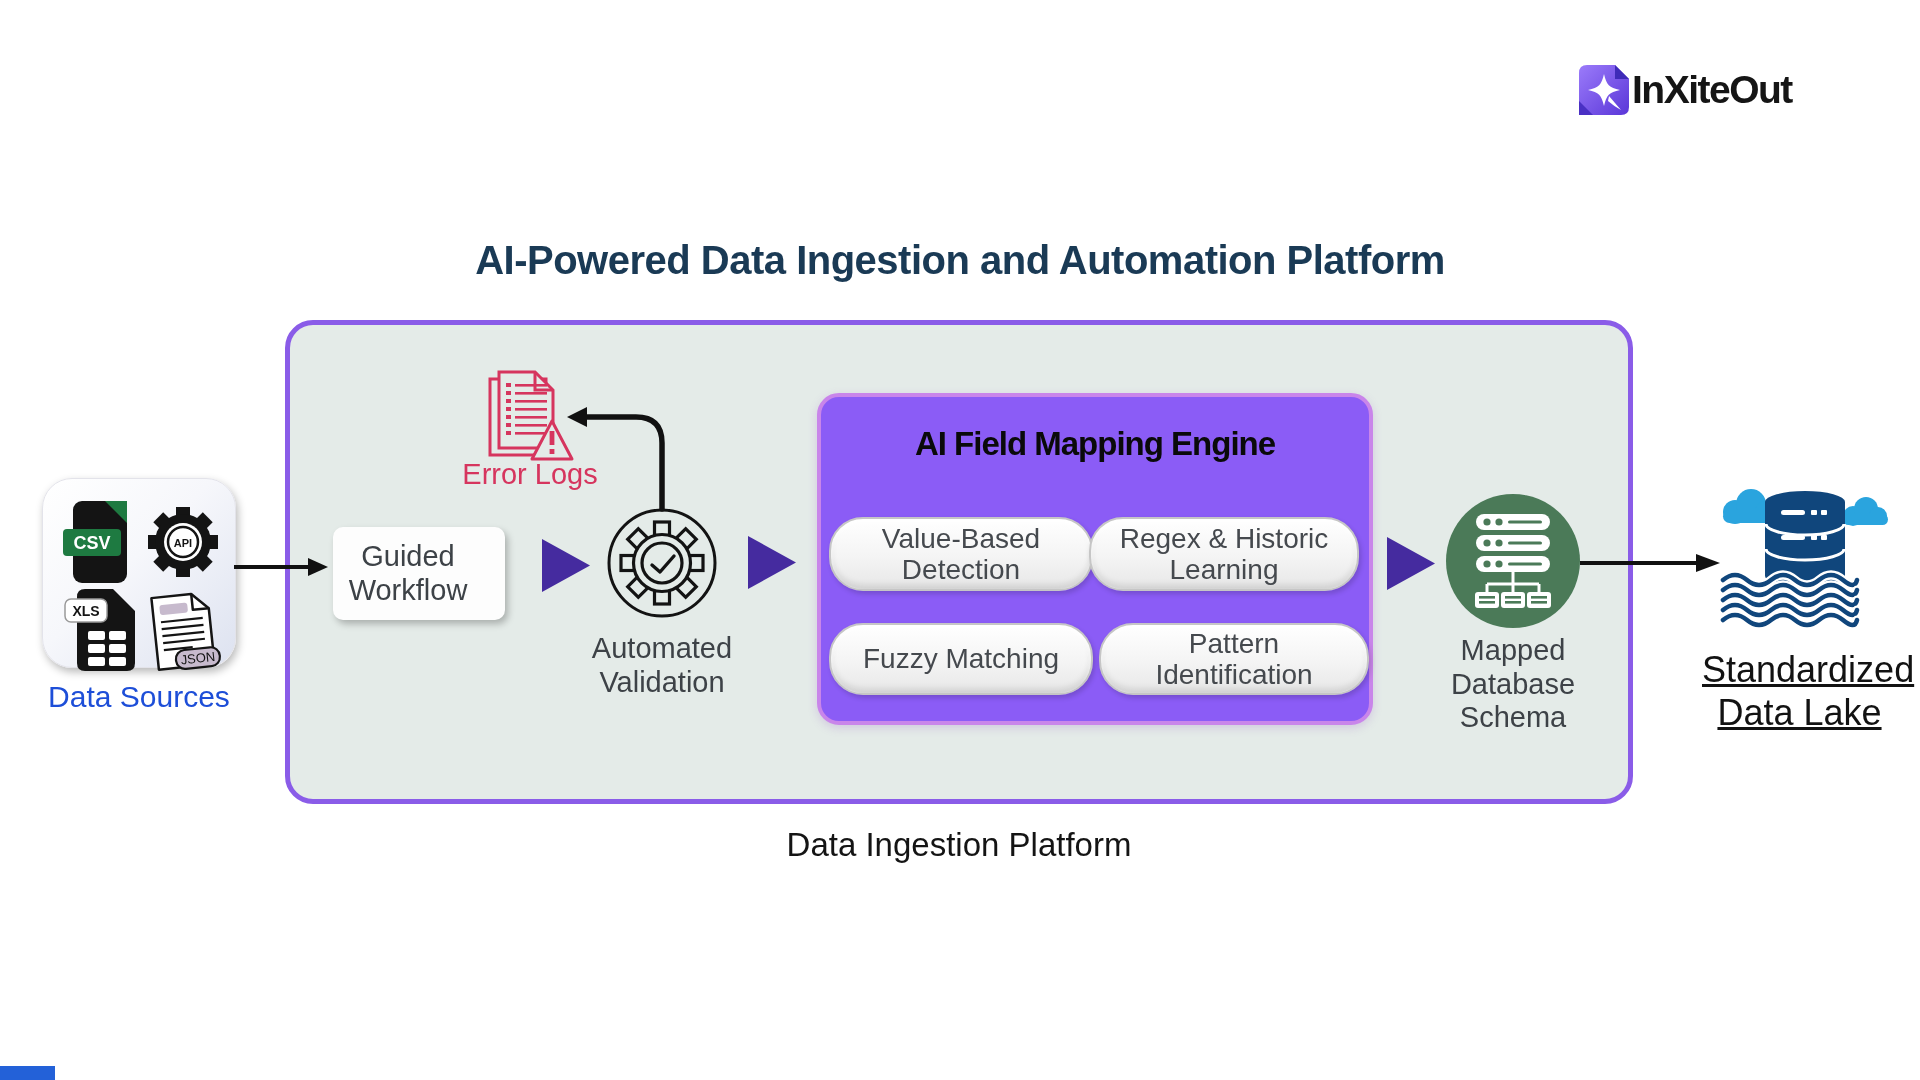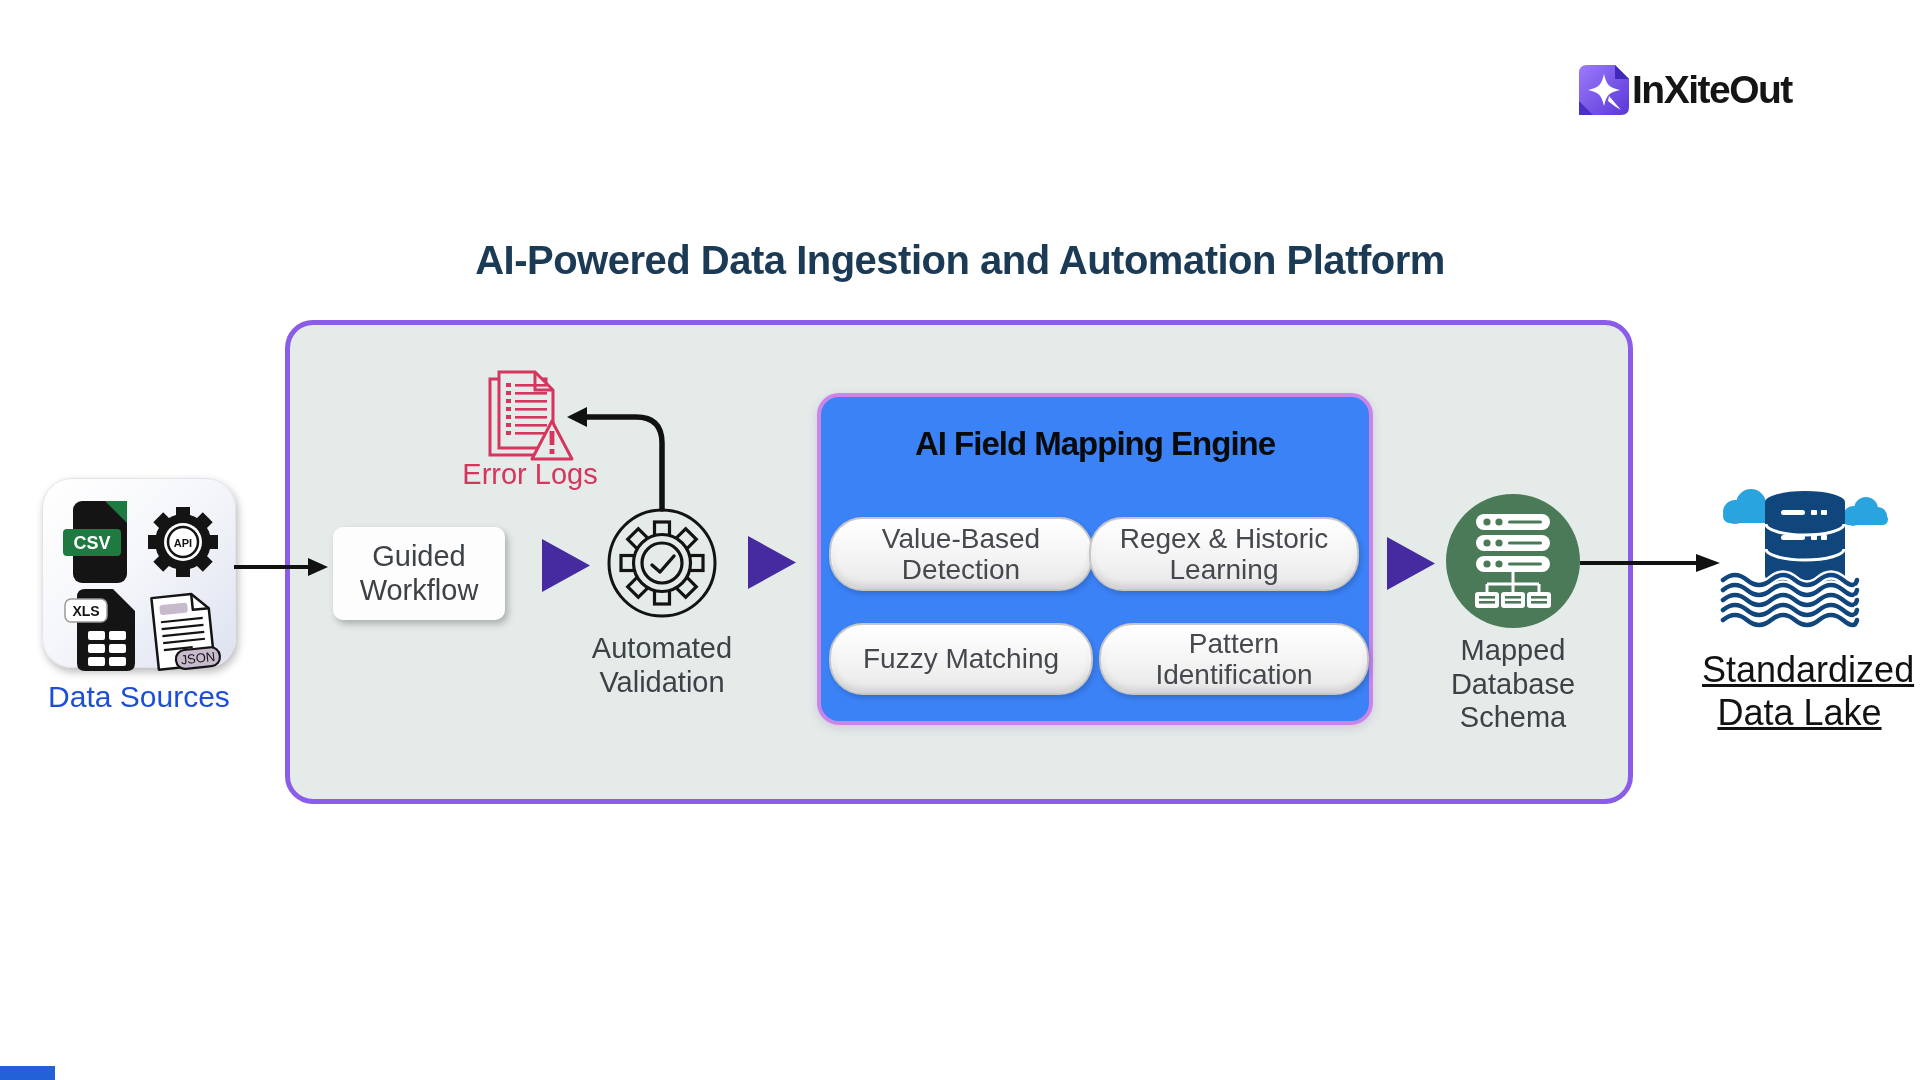--- a/index.html
+++ b/index.html
@@ -28,26 +28,26 @@
     display:grid;grid-template-columns:1fr 1fr;grid-template-rows:1fr 1fr;
     align-items:center;justify-items:center;padding:18px;box-sizing:border-box;}
   .ds-label{left:19px;top:680px;width:240px;text-align:center;font-size:30px;color:#1d4ed8;}
 
   
   .node-label{text-align:center;font-size:29px;color:#3d4247;line-height:1.16;}
   .black-label{text-align:center;font-size:30px;color:#121212;line-height:1.2;}
 
   
   .gw-box{left:333px;top:527px;width:172px;height:93px;background:#fdfdfd;border-radius:10px;
-    box-shadow:3px 4px 7px rgba(0,0,0,.25);display:flex;align-items:center;justify-content:center;
+    box-shadow:3px 4px 7px rgba(0,0,0,.25);display:flex;align-items:center;
     font-size:29px;color:#3d4247;text-align:center;line-height:1.16;}
   .gw-box span{max-width:150px;}
 
   
-  .ai-box{left:817px;top:393px;width:556px;height:332px;box-sizing:border-box;background:#3b82f6;
+  .ai-box{left:817px;top:393px;width:556px;height:332px;box-sizing:border-box;background:#8b5cf6;
     border:4px solid #c985ea;border-radius:22px;box-shadow:0 3px 10px rgba(140,80,190,.22);}
   .ai-title{position:absolute;left:0;top:28px;width:100%;text-align:center;
     font-size:33px;font-weight:800;color:#0a0a0a;letter-spacing:-1px;}
   .pill{position:absolute;border-radius:34px;
     background:linear-gradient(180deg,#ffffff 0%,#f4f4f4 55%,#e7e7e7 100%);
     border:2px solid #c6c6c6;
     box-shadow:inset 0 3px 4px rgba(255,255,255,.95), inset 0 -4px 6px rgba(0,0,0,.10), 2px 3px 5px rgba(0,0,0,.16);
     display:flex;align-items:center;justify-content:center;
     font-size:28px;color:#45494e;text-align:center;line-height:1.12;}
   .pill-1{left:8px;top:120px;width:260px;height:70px;}
@@ -80,20 +80,21 @@
       <path d="M3,39 L17,53 L3,53 Z" fill="#4a30c4"></path>
       <path d="M28,12 C30.6,23 33,25.4 44,28 C33,30.6 30.6,33 28,44 C25.4,33 23,30.6 12,28 C23,25.4 25.4,23 28,12 Z" fill="#ffffff"></path>
       <path d="M33,34 L45,48 Q39,45 32,39 Z" fill="#ffffff"></path>
     </svg>
     <div class="logo-text">InXiteOut</div>
   </div>
 
   <div class="abs main-title">AI-Powered Data Ingestion and Automation Platform</div>
 
   <div class="abs platform-box"></div>
+  <div class="abs platform-label">Data Ingestion Platform</div>
 
   <div class="abs ds-card">
     <svg width="82" height="90" viewBox="0 0 82 90">
       <rect x="12" y="4" width="54" height="82" rx="9" fill="#141414"></rect>
       <path d="M44,4 L66,26 L66,4 Z" fill="#1e7a41"></path>
       <rect x="2" y="32" width="58" height="27" rx="4" fill="#1e7a41"></rect>
       <text x="31" y="52" text-anchor="middle" font-size="18" font-weight="bold" fill="#ffffff" font-family="Liberation Sans, sans-serif">CSV</text>
     </svg>
     <svg width="80" height="82" viewBox="0 0 80 82">
       <g fill="#141414">

